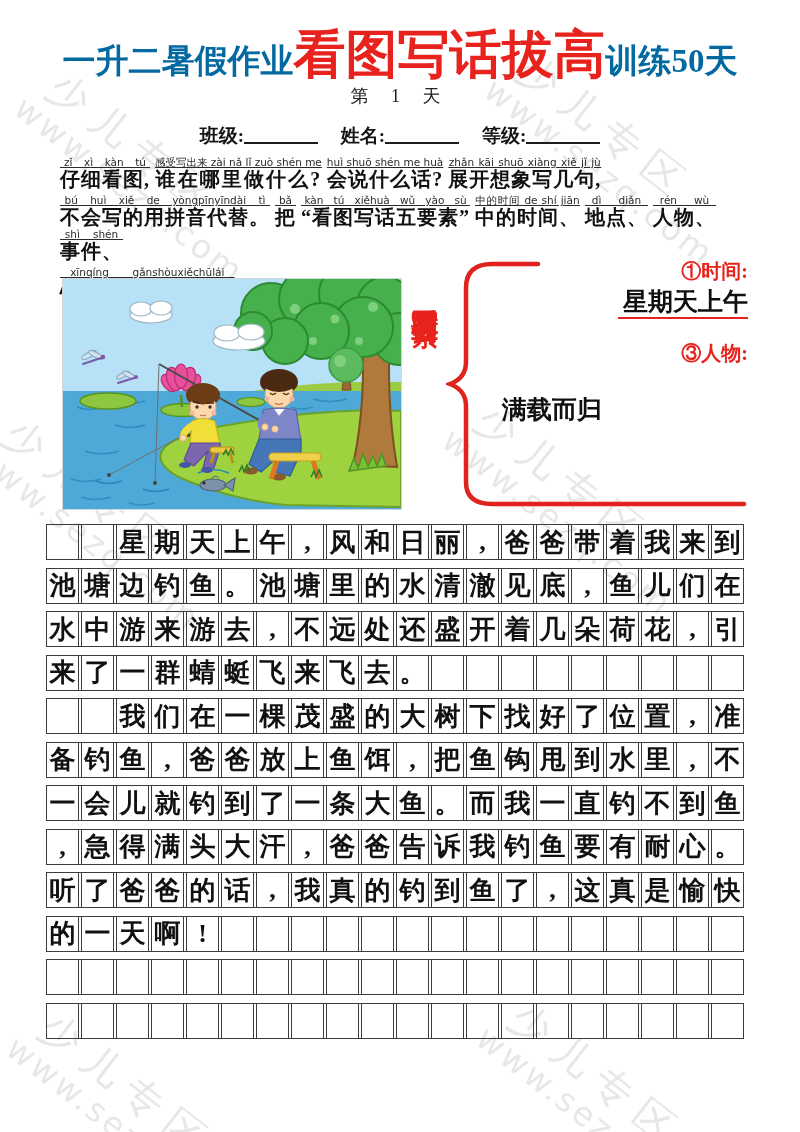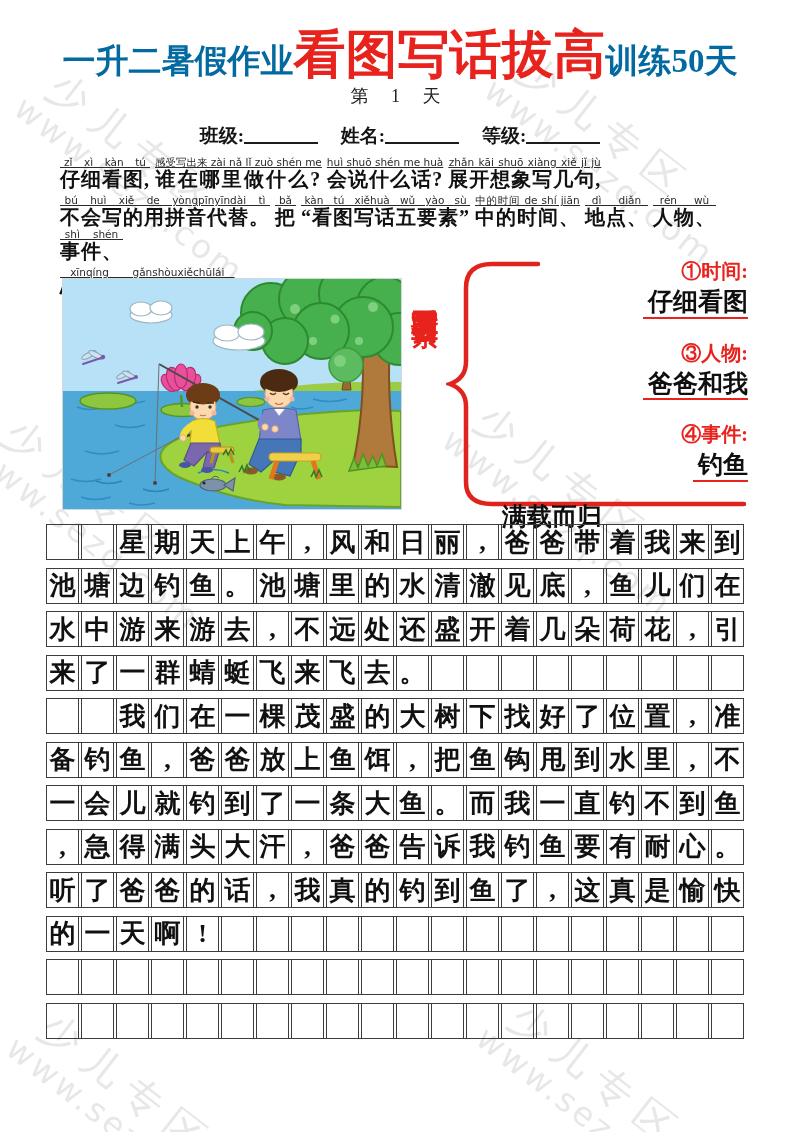--- a/index.html
+++ b/index.html
@@ -269,29 +269,24 @@
 
   <div class="fe-vertical">看图写话五要素</div>
   <div class="fe-brace">
     <svg width="304" height="256" viewBox="0 0 304 256">
       <path d="M 92 8 L 46 8 Q 20 8 20 32 L 20 106 Q 20 122 4 128 Q 20 134 20 150 L 20 226 Q 20 248 46 248 L 298 248" fill="none" stroke="#e0231c" stroke-width="4.5" stroke-linecap="round"></path>
     </svg>
   </div>
   <div class="fe-list" id="fe-list">
       <div class="fe-item">
         <span class="fe-label">①时间:</span>
-        <span class="fe-value">仔细看图</span>
+        <span class="fe-value">星期天上午</span>
       </div>
       <div class="fe-item">
         <span class="fe-label">③人物:</span>
-        <span class="fe-value">爸爸和我</span>
-      </div>
-      <div class="fe-item">
-        <span class="fe-label">④事件:</span>
-        <span class="fe-value">钓鱼</span>
       </div>
       <div class="fe-line2">满载而归</div>
     </div>
 
   <div class="grid" id="grid">
       <div class="grid-row">
         <div class="grid-cell"></div>
         <div class="grid-cell"></div>
         <div class="grid-cell">星</div>
         <div class="grid-cell">期</div>

